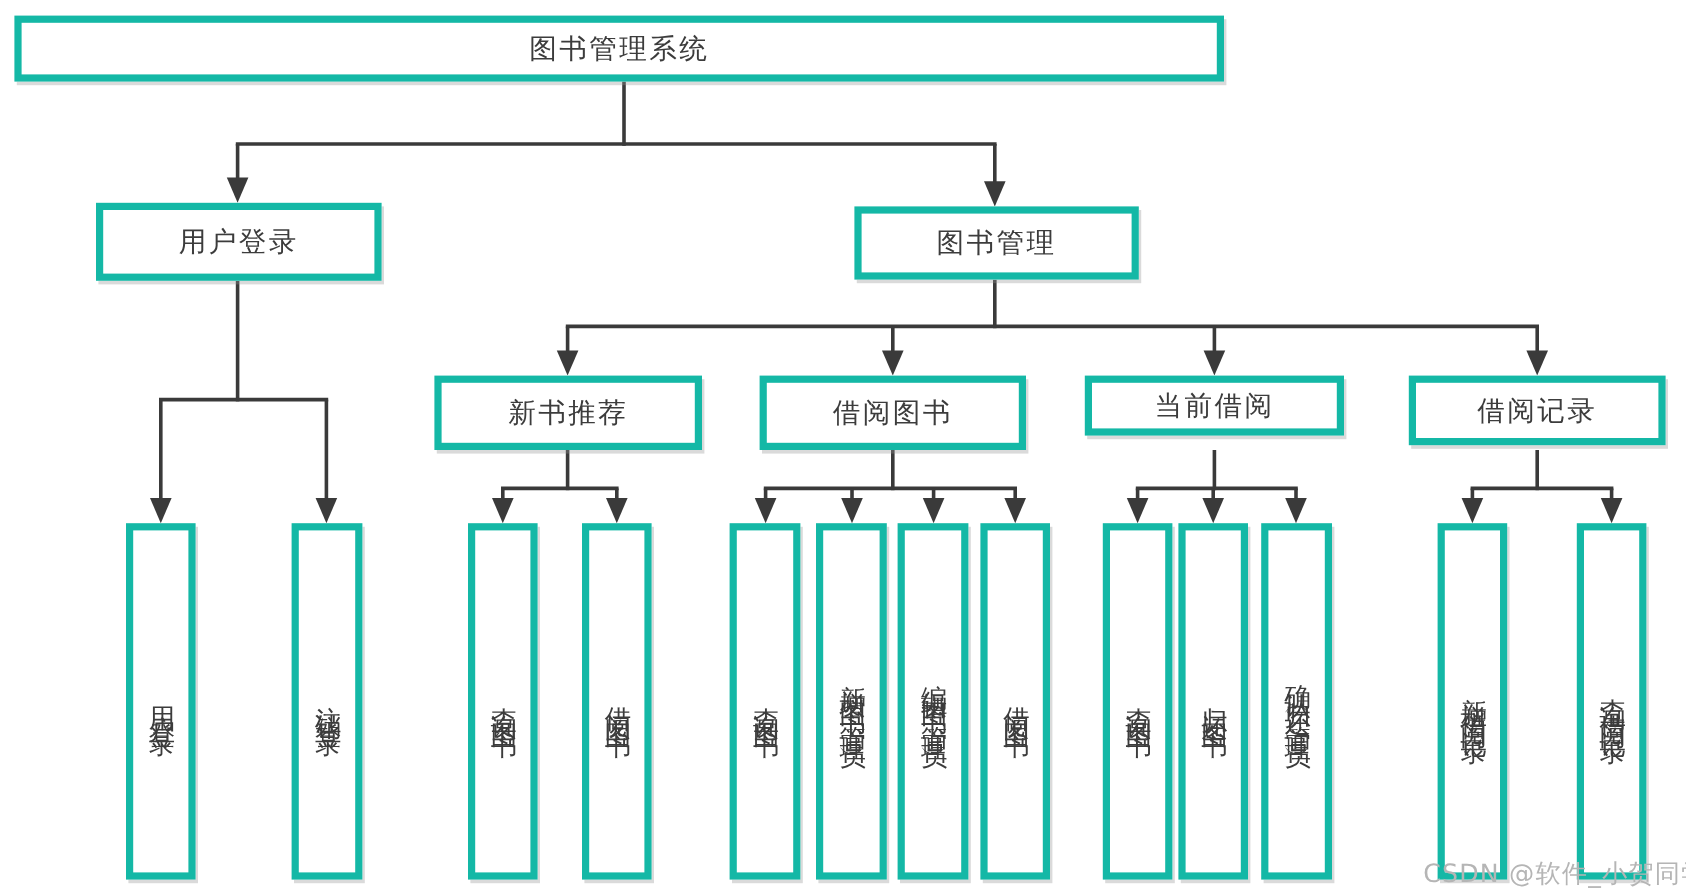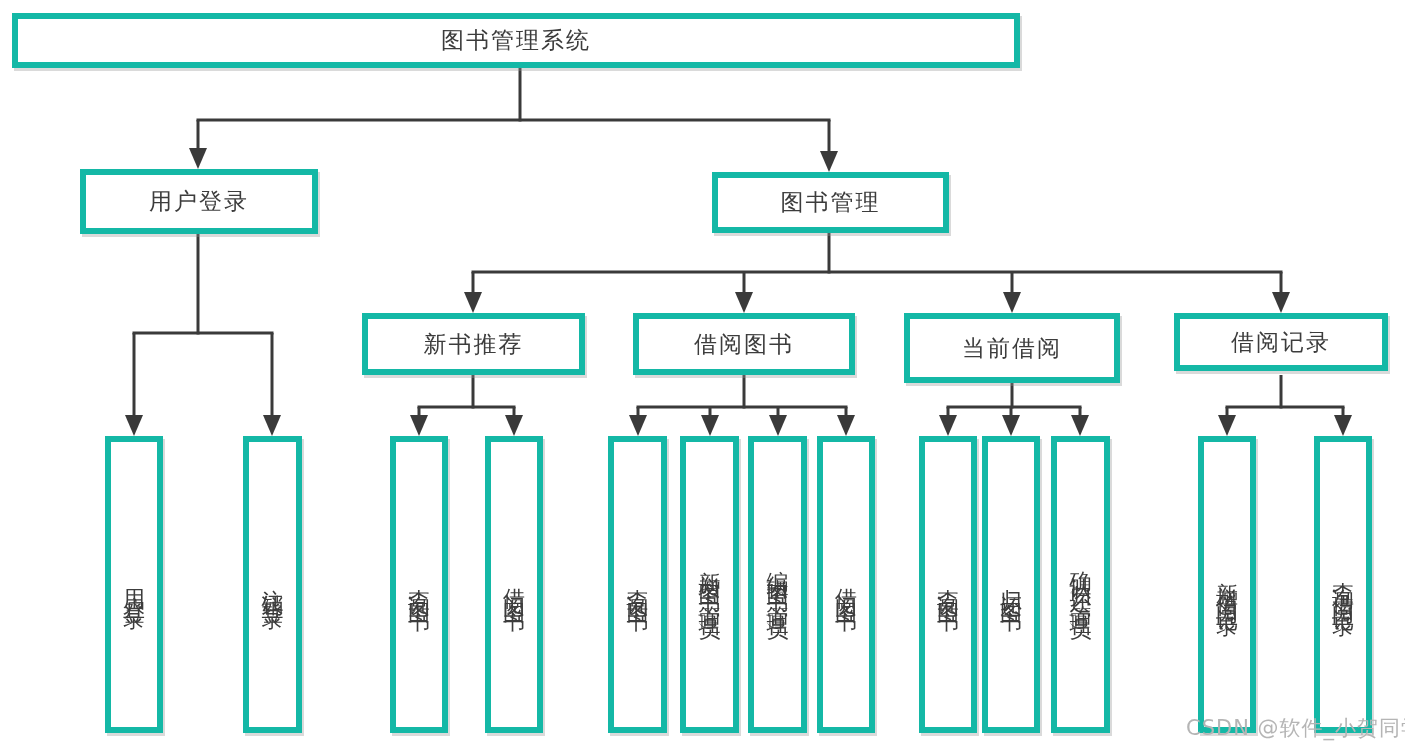--- a/index.html
+++ b/index.html
@@ -131,21 +131,21 @@
   <div class="node h" style="left:712px;top:172px;width:237px;height:61px">
     <span>图书管理</span>
   </div>
 
   <div class="node h" style="left:362px;top:313px;width:223px;height:62px">
     <span>新书推荐</span>
   </div>
   <div class="node h" style="left:633px;top:313px;width:222px;height:62px">
     <span>借阅图书</span>
   </div>
-  <div class="node h" style="left:904px;top:313px;width:216px;height:70px">
+  <div class="node h" style="left:904px;top:313px;width:216px;height:50px">
     <span>当前借阅</span>
   </div>
   <div class="node h" style="left:1174px;top:313px;width:214px;height:58px">
     <span>借阅记录</span>
   </div>
 
   <div class="node v" style="left:105px;top:436px;width:58px;height:297px">
     <span>用户登录</span>
   </div>
   <div class="node v" style="left:243px;top:436px;width:59px;height:297px">

